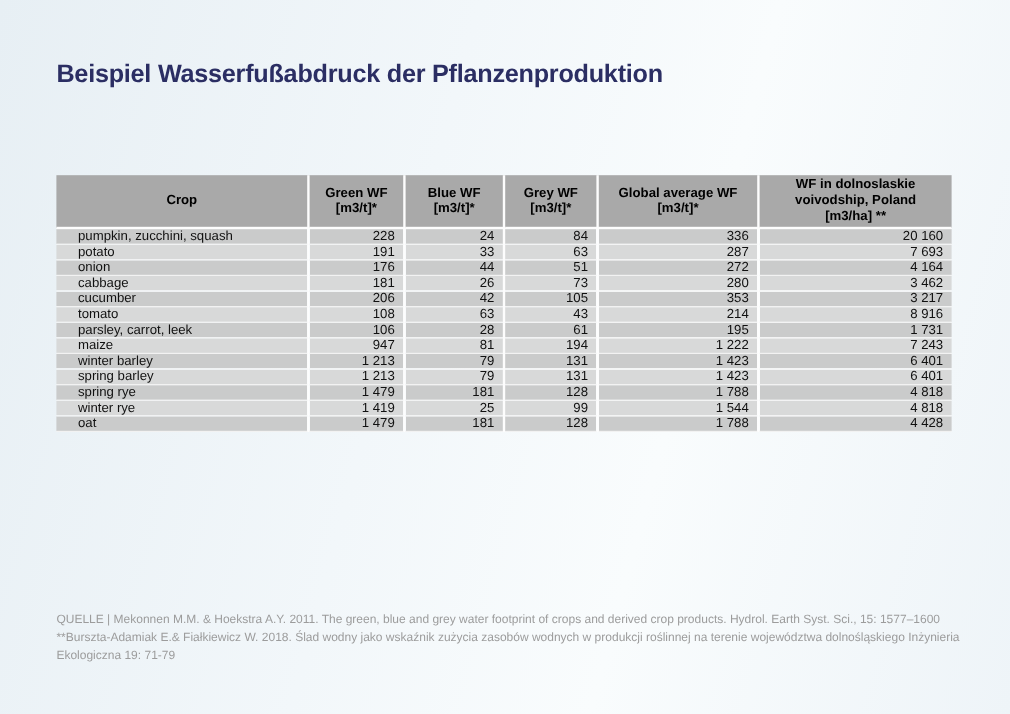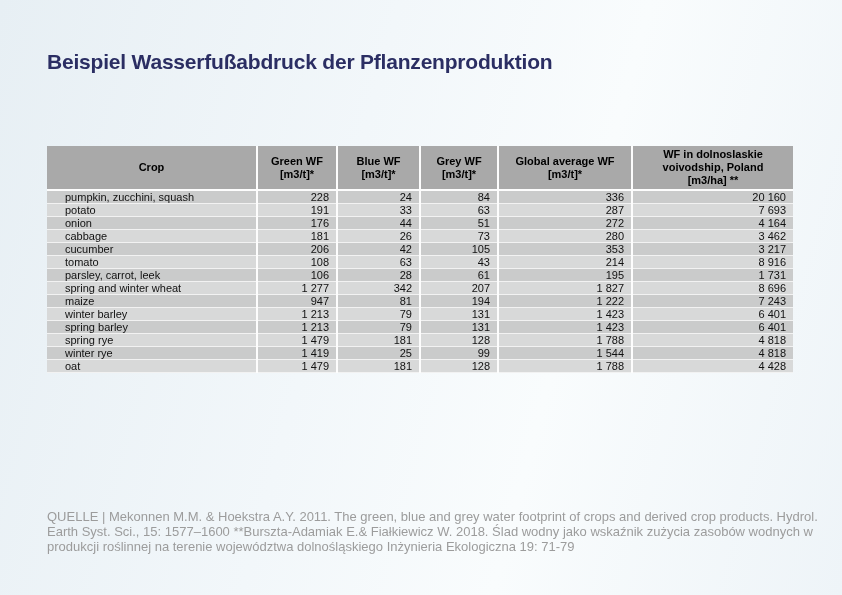--- a/index.html
+++ b/index.html
@@ -57,21 +57,21 @@
     vertical-align: middle;
   }
   table.wf td.crop { text-align: left; padding-left: 18px; }
   table.wf td.num { text-align: right; padding-right: 7px; }
   table.wf tbody tr:nth-child(odd) td  { background: #cacbcb; }
   table.wf tbody tr:nth-child(even) td { background: #d8d9d9; }
 
   .citation {
     position: absolute; left: 47px; top: 510px;
     width: 784px;
-    font-size: 13px;
+    font-size: 10px;
     line-height: 14.8px;
     color: #9c9c9c;
   }
 
   .footer-bar {
     position: absolute; left: 0; bottom: 0;
     width: 842px; height: 17px;
     background: linear-gradient(90deg, #2aa0b8 0%, #2aa0b8 38%, #3e4da3 85%, #3b459b 100%);
     display: flex; align-items: center; justify-content: space-between;
     padding: 0 9px 0 48px;
@@ -164,28 +164,20 @@
         </tr>
         <tr>
           <td class="crop">parsley, carrot, leek</td>
           <td class="num">106</td>
           <td class="num">28</td>
           <td class="num">61</td>
           <td class="num">195</td>
           <td class="num">1 731</td>
         </tr>
         <tr>
-          <td class="crop">spring and winter wheat</td>
-          <td class="num">1 277</td>
-          <td class="num">342</td>
-          <td class="num">207</td>
-          <td class="num">1 827</td>
-          <td class="num">8 696</td>
-        </tr>
-        <tr>
           <td class="crop">maize</td>
           <td class="num">947</td>
           <td class="num">81</td>
           <td class="num">194</td>
           <td class="num">1 222</td>
           <td class="num">7 243</td>
         </tr>
         <tr>
           <td class="crop">winter barley</td>
           <td class="num">1 213</td>

